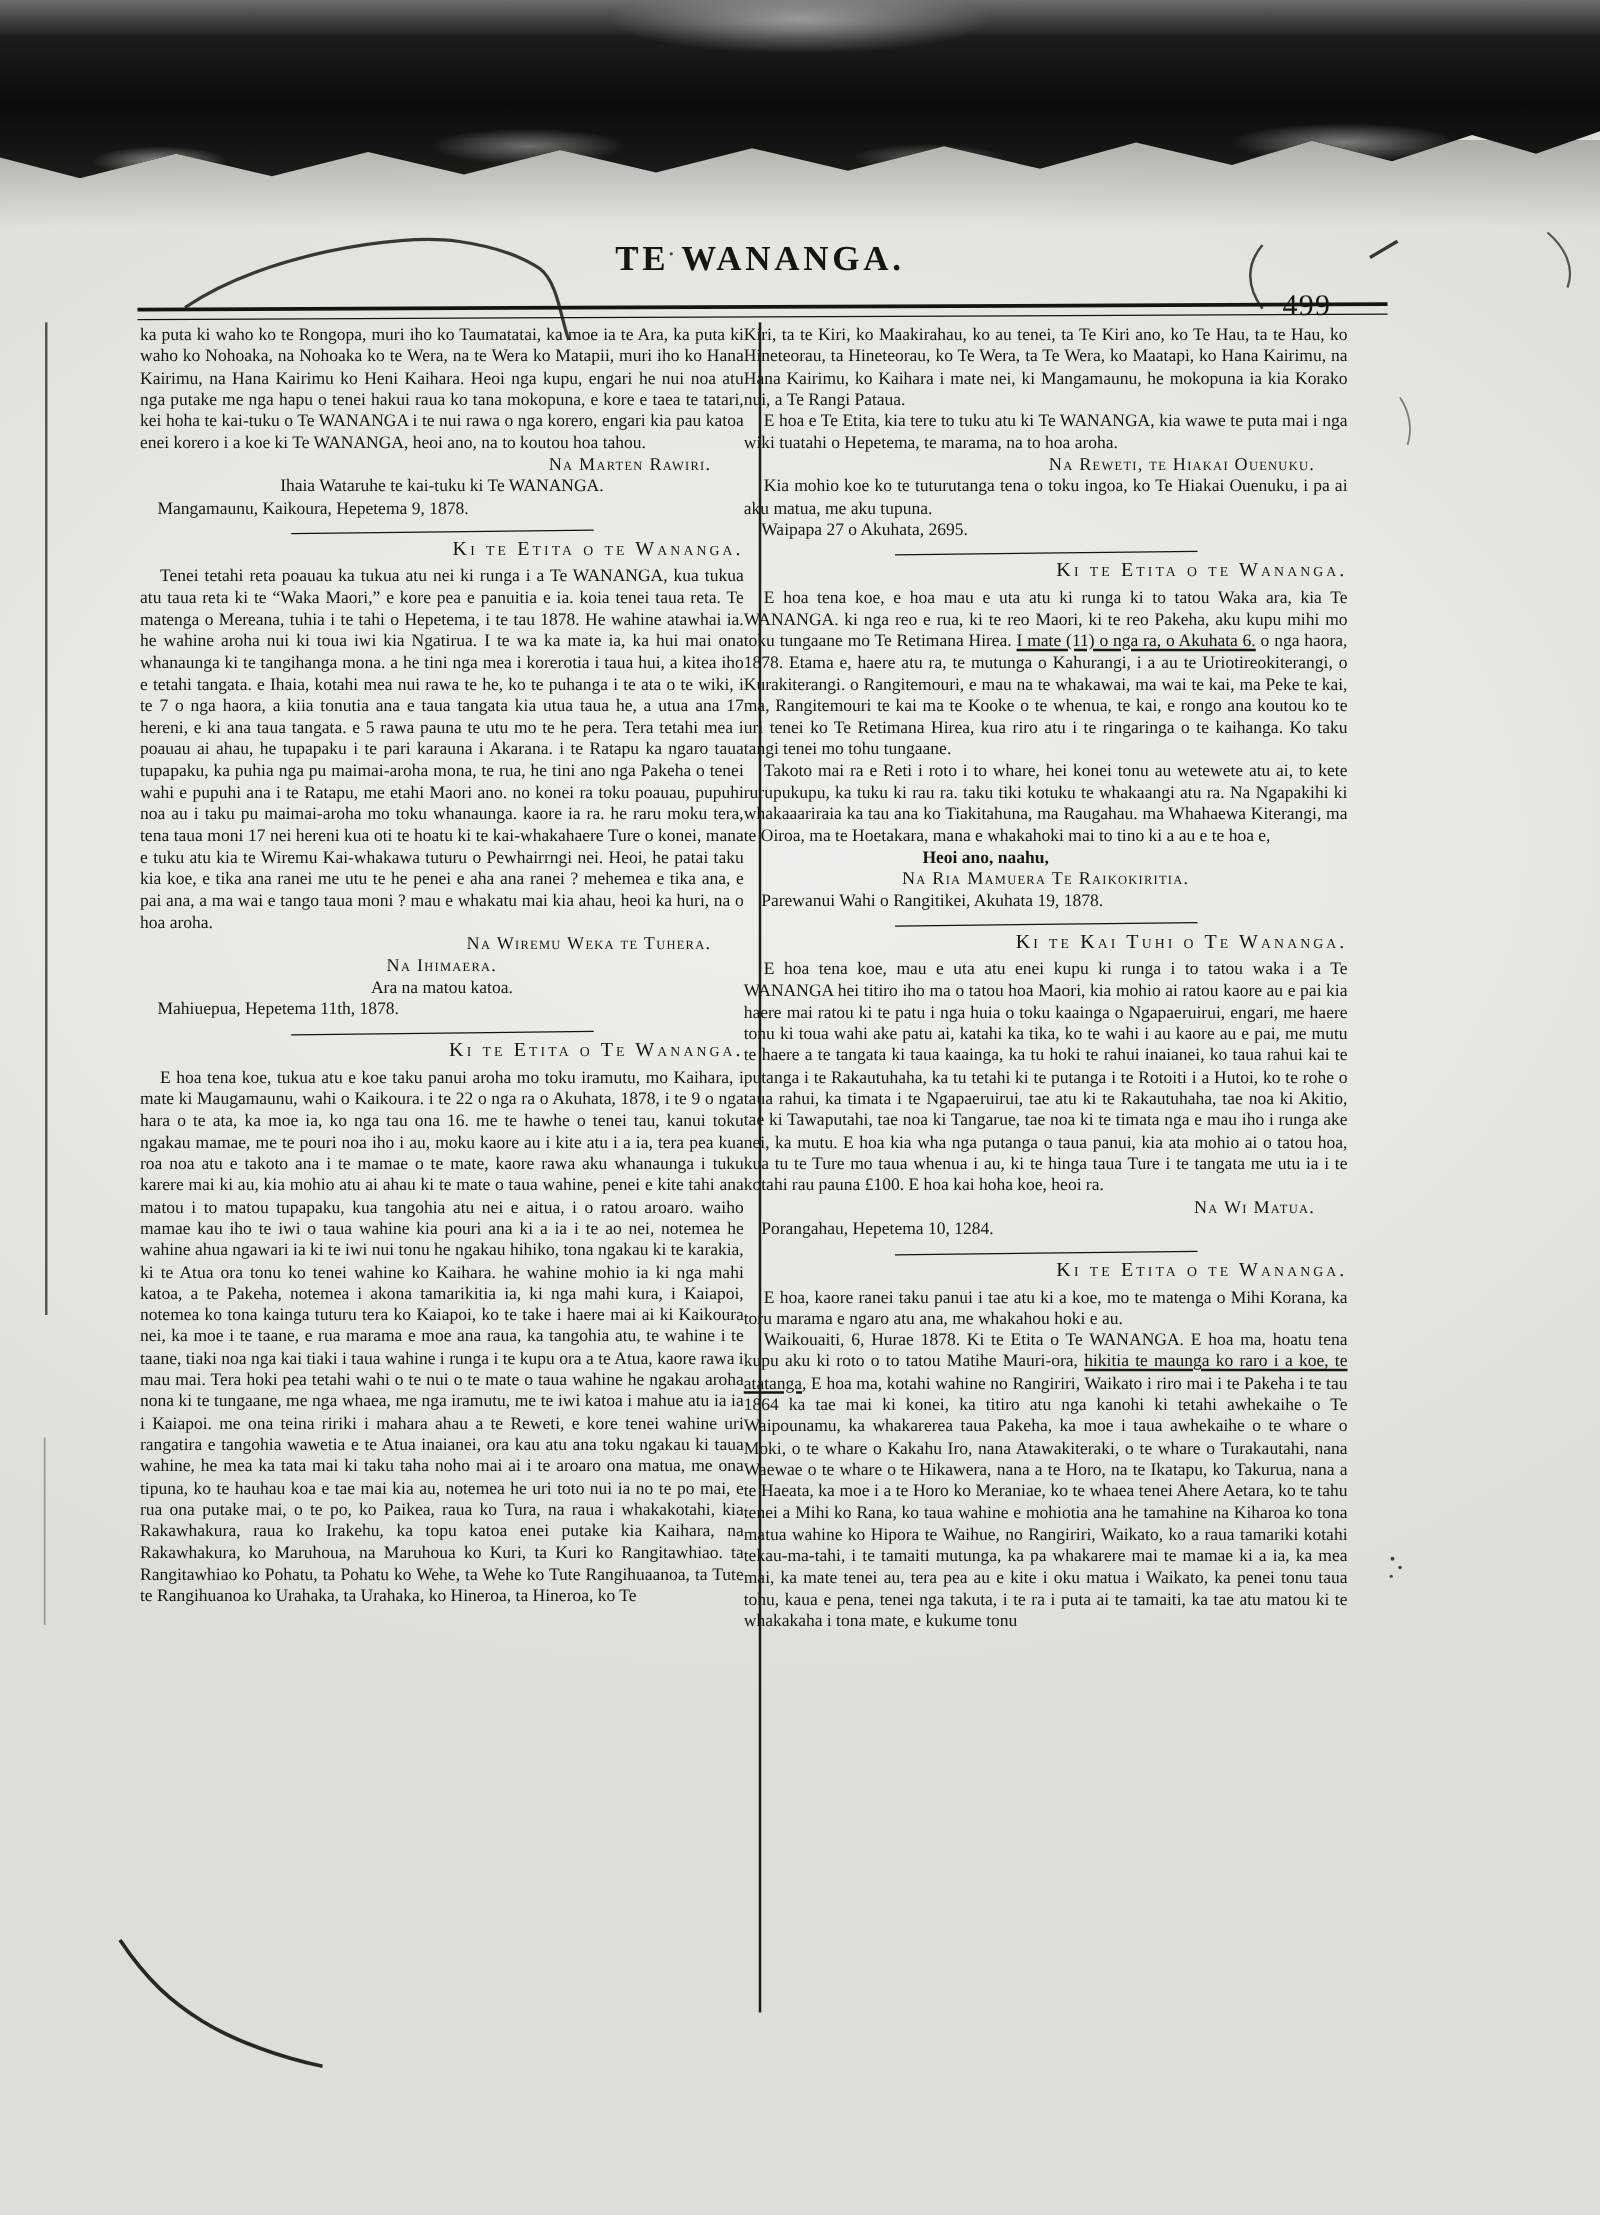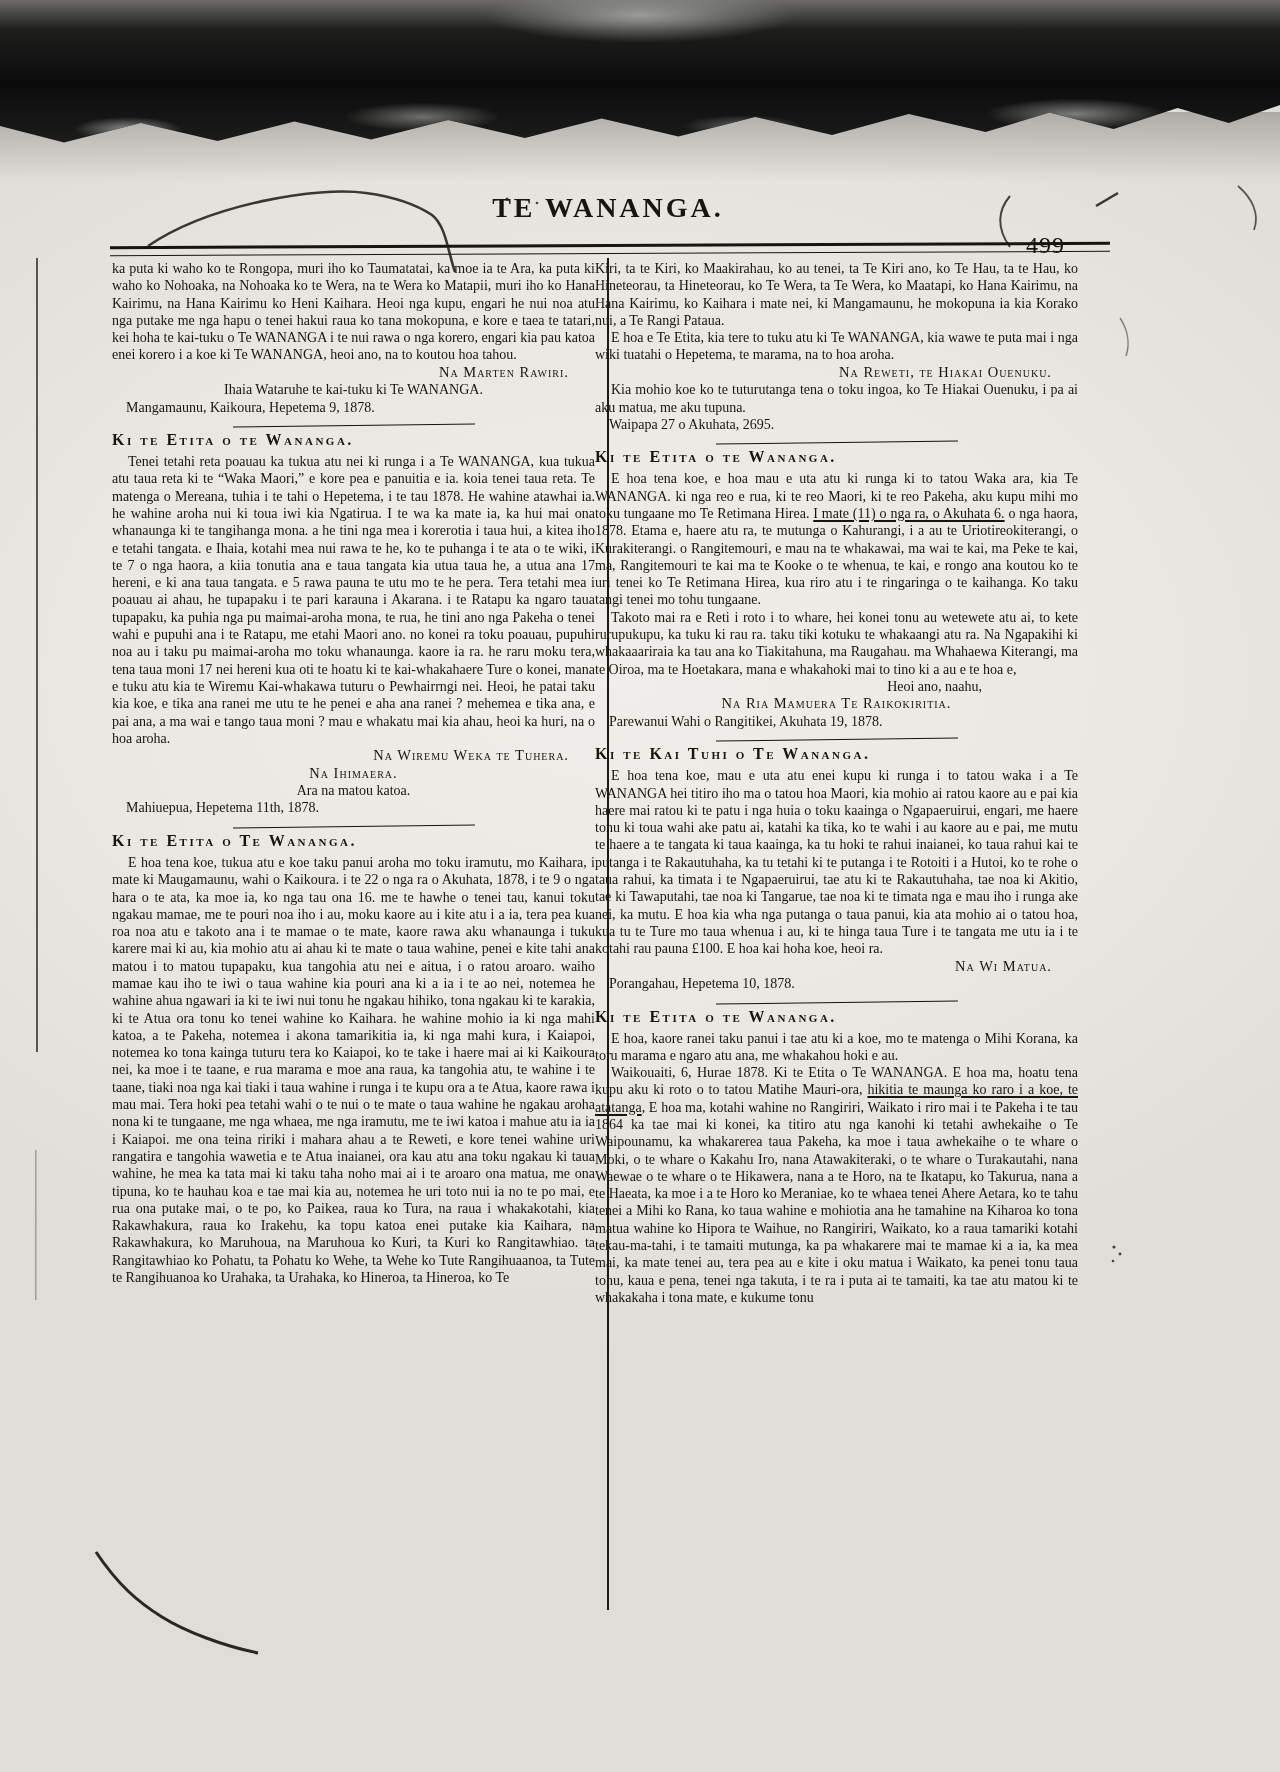--- a/index.html
+++ b/index.html
@@ -35,29 +35,29 @@
     position:absolute; top:244px; left:110px; width:1000px; height:6px; z-index:3;
     border-top:3px solid #17130e; border-bottom:1.5px solid #17130e;
     transform:rotate(-0.25deg);
   }
   .columns{ position:absolute; top:260px; left:112px; width:992px; z-index:3; display:flex; }
   .column{ width:483px; }
   .col-divider{ position:absolute; top:258px; left:607px; width:1.5px; height:1352px; z-index:3; background:#1d1914; }
 
   .para{ margin:0; font-size:14px; line-height:17.3px; text-align:justify; text-indent:16px; }
   .para.noindent{ text-indent:0; }
-  .heading{ margin:5px 0 4px; text-align:left; font-size:16px; font-weight:bold;
+  .heading{ margin:5px 0 4px; text-align:right; font-size:16px; font-weight:normal;
     font-variant:small-caps; letter-spacing:2.5px; }
   .divider{ width:242px; margin:9px auto 2px; border-top:1.7px solid #17130e; transform:rotate(-0.7deg); }
   .sig{ font-variant:small-caps; font-size:14.5px; letter-spacing:1px; line-height:17.5px; }
   .sig.right{ text-align:right; padding-right:26px; }
   .sig.center{ text-align:center; }
   .line{ font-size:14px; line-height:17.3px; }
   .line.center{ text-align:center; }
-  .line.right{ text-align:right; padding-right:96px; }
+  .line.right{ text-align:center; padding-right:96px;font-weight:bold; }
   .dateline{ font-size:14px; line-height:17.5px; padding-left:14px; }
   .ink-underline{ text-decoration:underline; text-decoration-thickness:1.5px; text-underline-offset:2px; }
 
   .artifacts{ position:absolute; top:0; left:0; z-index:4; pointer-events:none; }
 </style>
 </head>
 <body>
 
 <div class="band-shadow"></div>
 <div class="band"></div>
@@ -93,21 +93,21 @@
       <h2 class="heading">Ki te Etita o te Wananga.</h2>
       <p class="para"><span>E hoa tena koe, e hoa mau e uta atu ki runga ki to tatou Waka ara, kia Te WANANGA. ki nga reo e rua, ki te reo Maori, ki te reo Pakeha, aku kupu mihi mo toku tungaane mo Te Retimana Hirea.  </span><span class="ink-underline">I mate (11) o nga ra, o Akuhata 6.</span><span> o nga haora, 1878.  Etama e, haere atu ra, te mutunga o Kahurangi, i a au te Uriotireokiterangi, o Kurakiterangi. o Rangitemouri, e mau na te whakawai, ma wai te kai, ma Peke te kai, ma, Rangitemouri te kai ma te Kooke o te whenua, te kai, e rongo ana koutou ko te uri tenei ko Te Retimana Hirea, kua riro atu i te ringaringa o te kaihanga. Ko taku tangi tenei mo tohu tungaane.</span></p>
       <p class="para">Takoto mai ra e Reti i roto i to whare, hei konei tonu au wetewete atu ai, to kete rurupukupu, ka tuku ki rau ra. taku tiki kotuku te whakaangi atu ra.  Na Ngapakihi ki whakaaariraia ka tau ana ko Tiakitahuna, ma Raugahau. ma Whahaewa Kiterangi, ma te Oiroa, ma te Hoetakara, mana e whakahoki mai to tino ki a au e te hoa e,</p>
       <div class="line right">Heoi ano, naahu,</div>
       <div class="sig center">Na Ria Mamuera Te Raikokiritia.</div>
       <div class="dateline">Parewanui Wahi o Rangitikei, Akuhata 19, 1878.</div>
       <div class="divider"></div>
       <h2 class="heading">Ki te Kai Tuhi o Te Wananga.</h2>
       <p class="para">E hoa tena koe, mau e uta atu enei kupu ki runga i to tatou waka i a Te WANANGA hei titiro iho ma o tatou hoa Maori, kia mohio ai ratou kaore au e pai kia haere mai ratou ki te patu i nga huia o toku kaainga o Ngapaeruirui, engari, me haere tonu ki toua wahi ake patu ai, katahi ka tika, ko te wahi i au kaore au e pai, me mutu te haere a te tangata ki taua kaainga, ka tu hoki te rahui inaianei, ko taua rahui kai te putanga i te Rakautuhaha, ka tu tetahi ki te putanga i te Rotoiti i a Hutoi, ko te rohe o taua rahui, ka timata i te Ngapaeruirui, tae atu ki te Rakautuhaha, tae noa ki Akitio, tae ki Tawaputahi, tae noa ki Tangarue, tae noa ki te timata nga e mau iho i runga ake nei, ka mutu.  E hoa kia wha nga putanga o taua panui, kia ata mohio ai o tatou hoa, kua tu te Ture mo taua whenua i au, ki te hinga taua Ture i te tangata me utu ia i te kotahi rau pauna £100.  E hoa kai hoha koe, heoi ra.</p>
       <div class="sig right">Na Wi Matua.</div>
-      <div class="dateline">Porangahau, Hepetema 10, 1878.</div>
+      <div class="dateline">Porangahau, Hepetema 10, 1284.</div>
       <div class="divider"></div>
       <h2 class="heading">Ki te Etita o te Wananga.</h2>
       <p class="para">E hoa, kaore ranei taku panui i tae atu ki a koe, mo te matenga o Mihi Korana, ka toru marama e ngaro atu ana, me whakahou hoki e au.</p>
       <p class="para"><span>Waikouaiti, 6, Hurae 1878.  Ki te Etita o Te WANANGA. E hoa ma, hoatu tena kupu aku ki roto o to tatou Matihe Mauri-ora, </span><span class="ink-underline">hikitia te maunga ko raro i a koe, te atatanga</span><span>,  E hoa ma, kotahi wahine no Rangiriri, Waikato i riro mai i te Pakeha i te tau 1864 ka tae mai ki konei, ka titiro atu nga kanohi ki tetahi awhekaihe o Te Waipounamu, ka whakarerea taua Pakeha, ka moe i taua awhekaihe o te whare o Moki, o te whare o Kakahu Iro, nana Atawakiteraki, o te whare o Turakautahi, nana Waewae o te whare o te Hikawera, nana a te Horo, na te Ikatapu, ko Takurua, nana a te Haeata, ka moe i a te Horo ko Meraniae, ko te whaea tenei Ahere Aetara, ko te tahu tenei a Mihi ko Rana, ko taua wahine e mohiotia ana he tamahine na Kiharoa ko tona matua wahine ko Hipora te Waihue, no Rangiriri, Waikato, ko a raua tamariki kotahi tekau-ma-tahi, i te tamaiti mutunga, ka pa whakarere mai te mamae ki a ia, ka mea mai, ka mate tenei au, tera pea au e kite i oku matua i Waikato, ka penei tonu taua tohu, kaua e pena, tenei nga takuta, i te ra i puta ai te tamaiti, ka tae atu matou ki te whakakaha i tona mate, e kukume tonu</span></p>
     </div>
 </div>
 <div class="col-divider"></div>
 
 <svg class="artifacts" width="1280" height="1772" viewBox="0 0 1280 1772">
   <path d="M148,246 C210,204 318,186 366,193 C402,198 420,207 432,215 C446,226 448,252 455,272" fill="none" stroke="#1c1914" stroke-width="2.6" opacity="0.85"></path>

